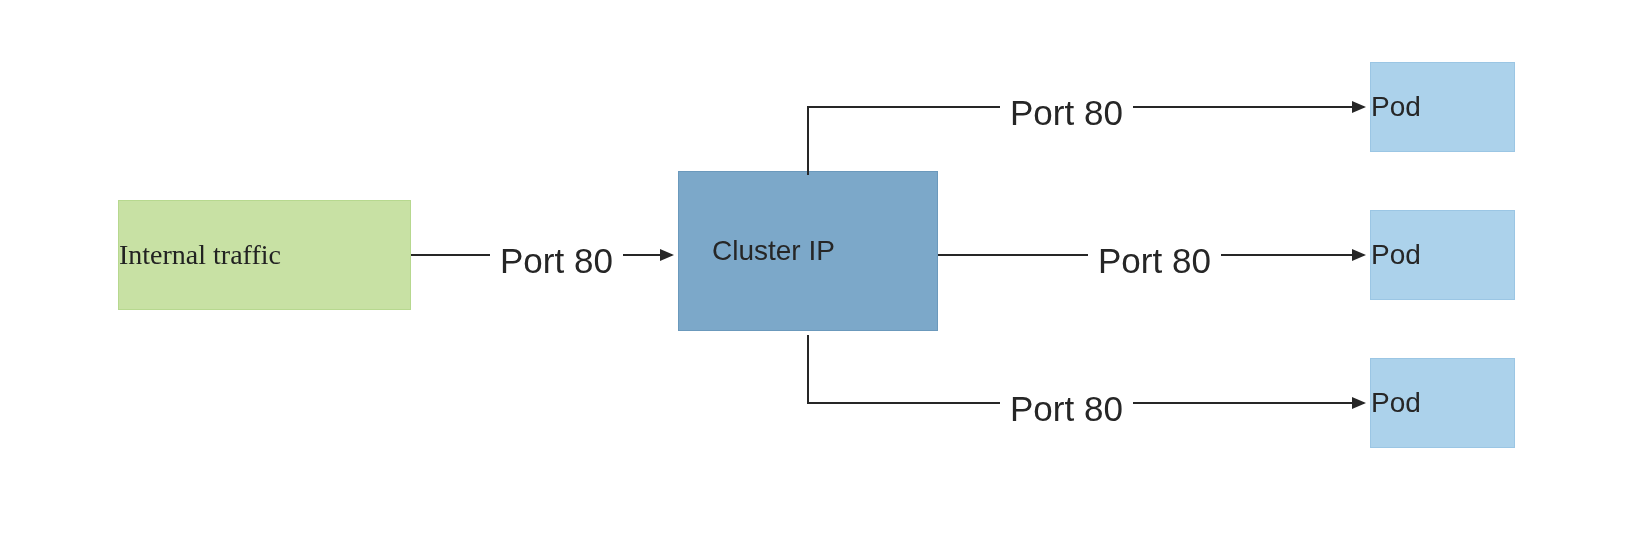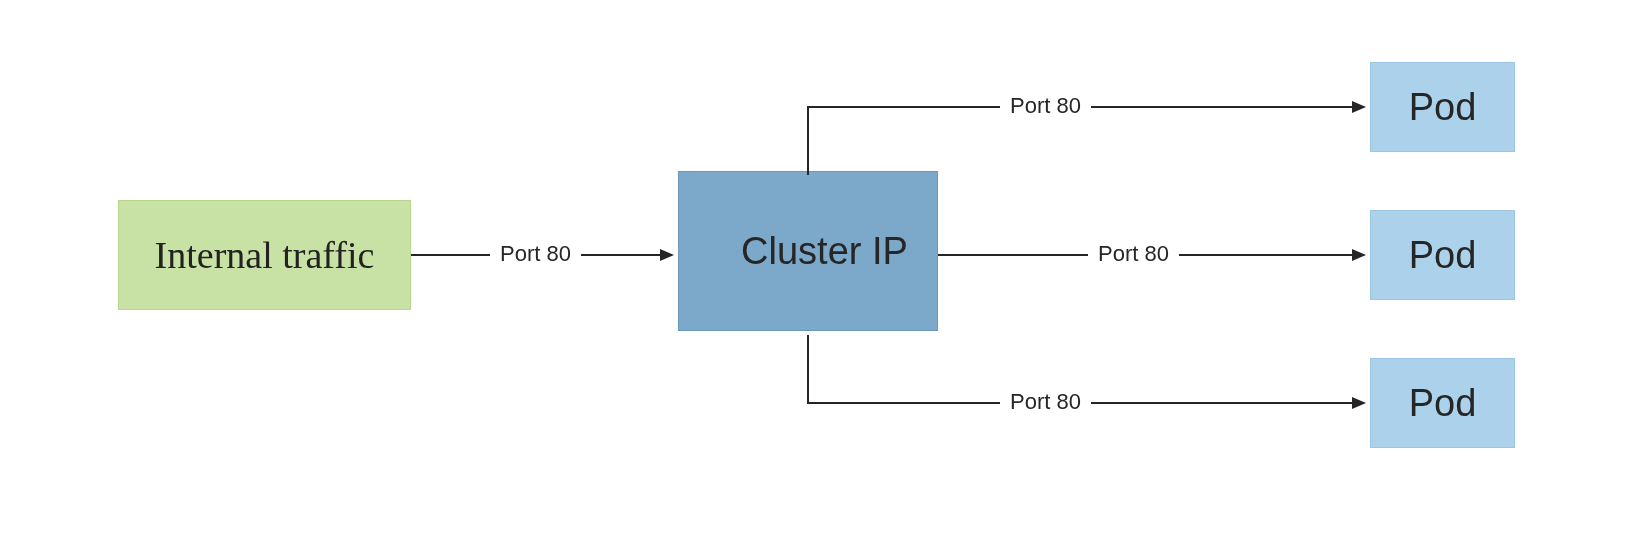--- a/index.html
+++ b/index.html
@@ -10,22 +10,22 @@
   }
   .canvas {
     position: relative;
     width: 1637px;
     height: 560px;
   }
   .box {
     position: absolute;
     display: flex;
     align-items: center;
-    justify-content: center;
-    font-size: 38px;
+    justify-content: flex-start;
+    font-size: 28px;
     color: #262626;
     box-sizing: border-box;
   }
   .box.green {
     background: #C8E1A4;
     border: 1px solid #B7D88F;
     color: #222;
   }
   .box.blue {
     background: #7CA8C9;
@@ -37,21 +37,21 @@
   }
   svg.overlay {
     position: absolute;
     left: 0; top: 0;
     width: 1637px;
     height: 560px;
     pointer-events: none;
   }
   .edge-label {
     position: absolute;
-    font-size: 22px;
+    font-size: 35px;
     color: #262626;
     background: #ffffff;
     padding: 2px 10px;
     white-space: nowrap;
   }
 </style>
 </head>
 <body>
 
 <div class="canvas">

